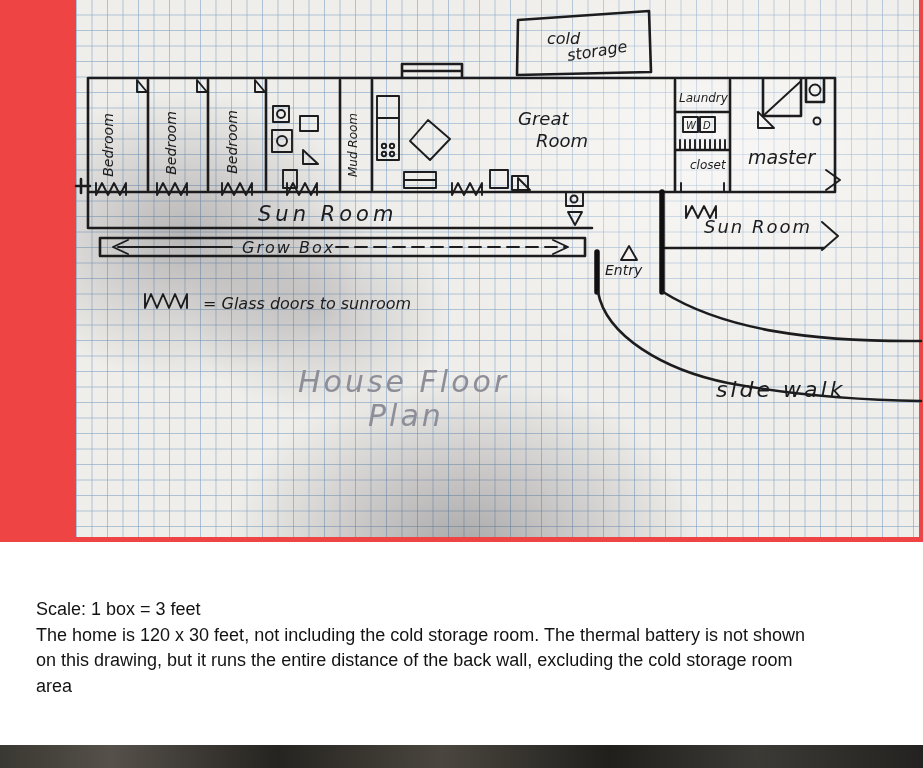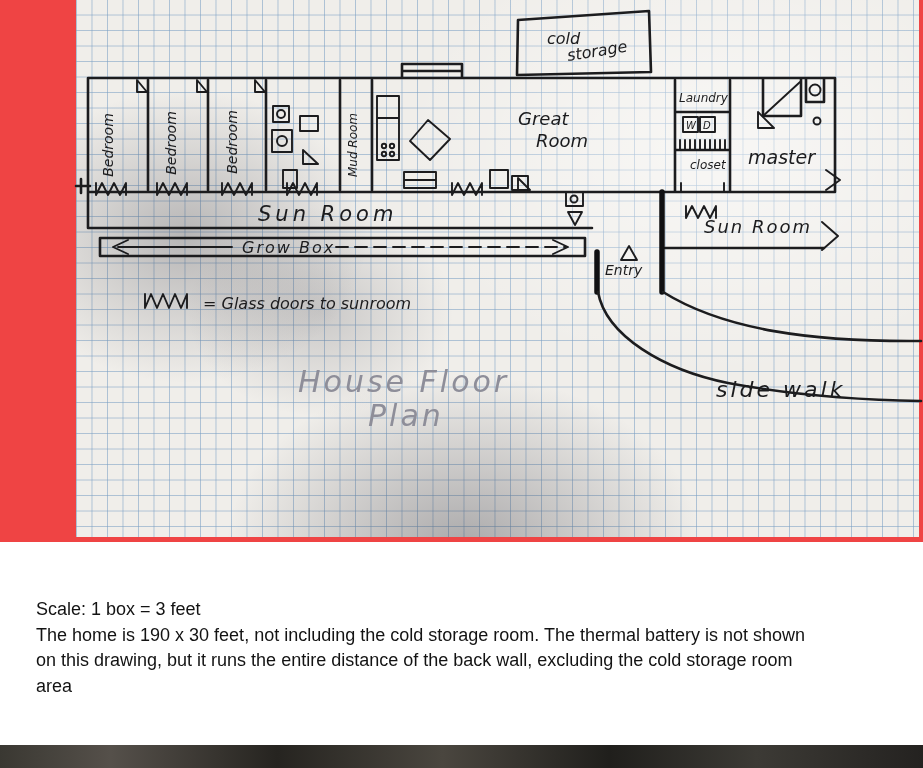--- a/index.html
+++ b/index.html
@@ -143,18 +143,18 @@
 
       <text class="hand pencil" x="298" y="392" font-size="30" style="letter-spacing:3px">House Floor</text>
       <text class="hand pencil" x="368" y="426" font-size="30" style="letter-spacing:3px">Plan</text>
 
       <text class="hand" x="716" y="397" font-size="22" style="letter-spacing:3px">side walk</text>
     </svg>
   </div>
 
   <div class="caption">
     <p>Scale: 1 box = 3 feet</p>
-    <p>The home is 190 x 30 feet, not including the cold storage room.  The thermal battery is not shown on this drawing, but it runs the entire distance of the back wall, excluding the cold storage room area</p>
+    <p>The home is 120 x 30 feet, not including the cold storage room.  The thermal battery is not shown on this drawing, but it runs the entire distance of the back wall, excluding the cold storage room area</p>
   </div>
 
   <div class="bottom-strip"></div>
 
 </div>
 
 </body></html>

